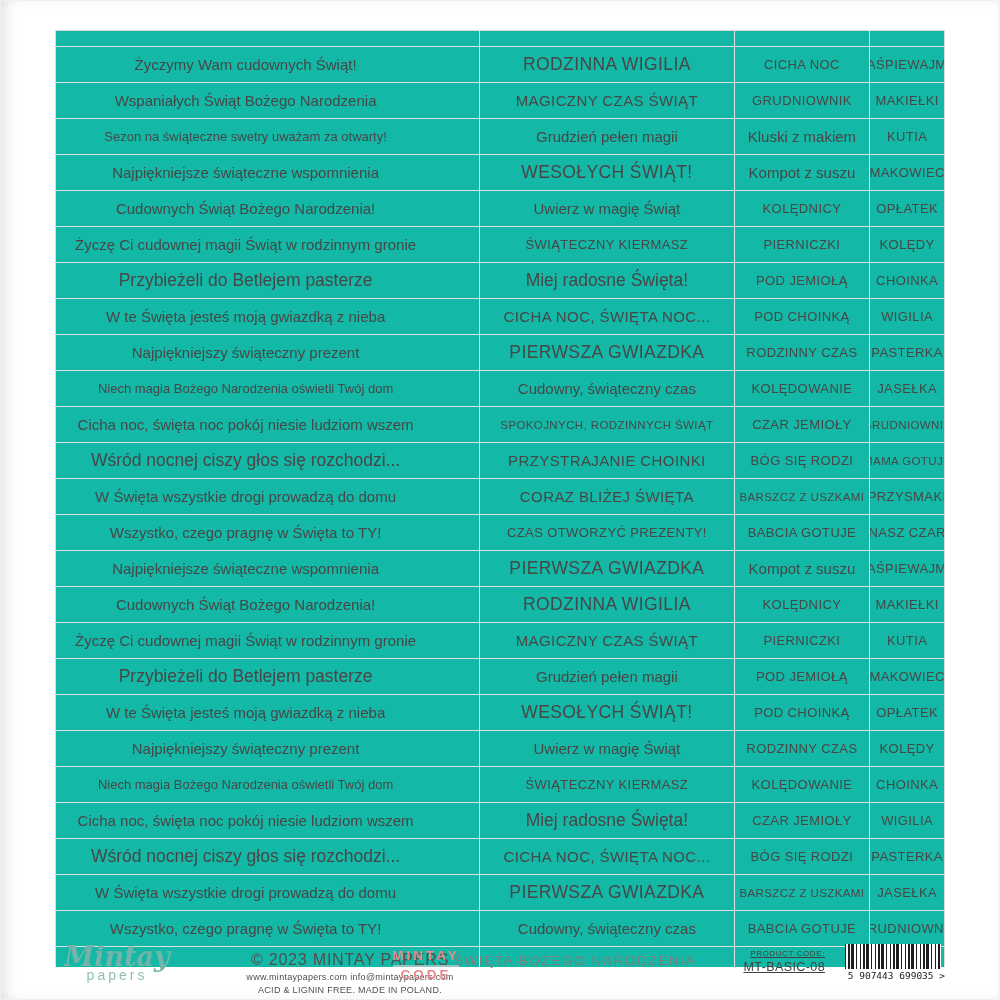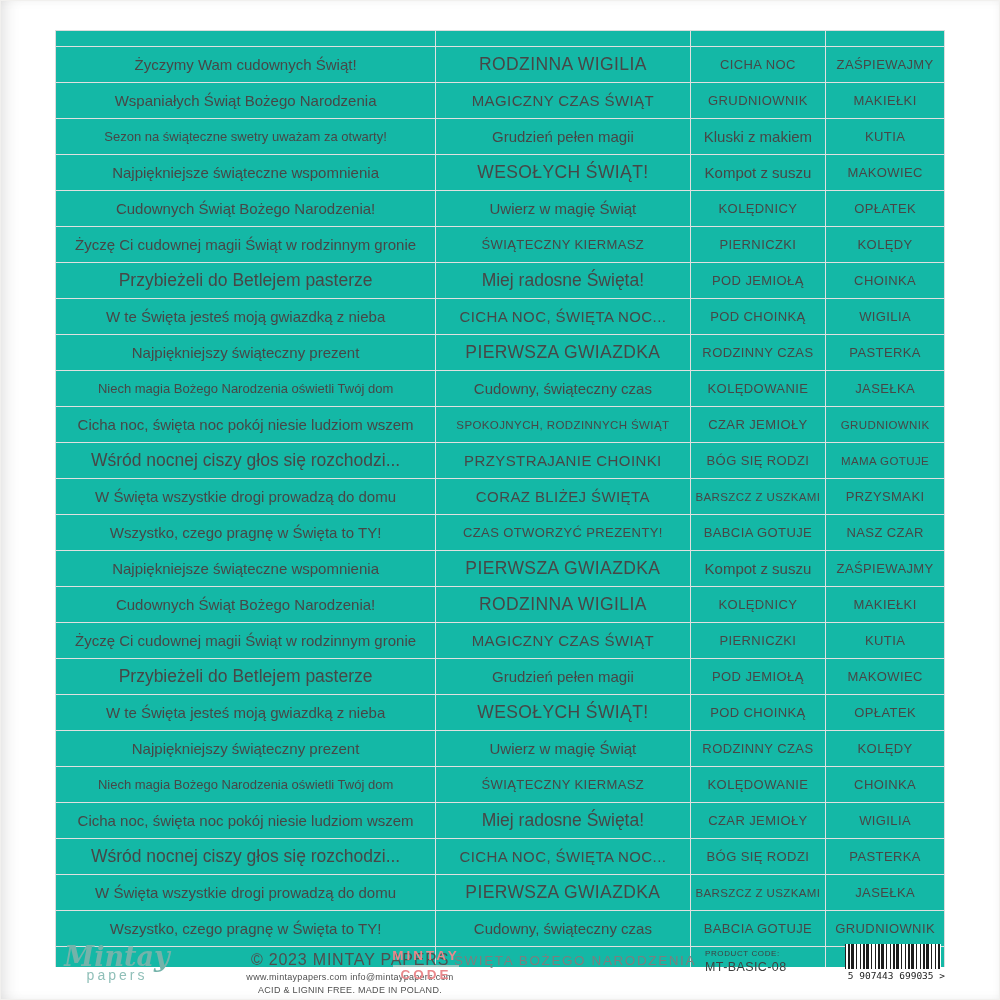--- a/index.html
+++ b/index.html
@@ -27,21 +27,21 @@
   .grid-row{display:flex;height:35px;border-bottom:1px solid #e0e0e0;}
   .grid-row.spacer-top{height:15px;}
   .grid-row.spacer-bottom{height:20px;border-bottom:none;}
   .cell{
     display:flex;align-items:center;justify-content:center;
     text-align:center;box-sizing:border-box;padding:0 6px;
     white-space:nowrap;overflow:hidden;color:#474747;
   }
   .cell + .cell{border-left:1px solid #e0e0e0;}
   .col0{width:42.70%;}
-  .col1{width:28.65%;}
+  .col1{width:28.65%;margin-left:44px;}
   .col2{width:15.28%;}
   .col3{flex:1;}
   .sz-xs{font-size:11.5px;}
   .sz-s{font-size:13px;}
   .sz-m{font-size:15px;}
   .sz-l{font-size:17.5px;}
   .caps{letter-spacing:0.4px;}
   
   .footer{
     position:absolute;left:55px;right:55px;top:941px;height:50px;
@@ -63,21 +63,21 @@
     position:absolute;left:332px;top:8px;width:78px;text-align:center;
     color:#e9898c;font-size:13.5px;letter-spacing:3px;line-height:1.1;
     font-weight:bold;
   }
   .basic-logo .rule{height:2px;background:#8fc6bf;margin:1px 6px;}
   .collection-title{
     position:absolute;left:390px;top:12px;width:260px;text-align:center;
     font-size:13.5px;color:#7e7e7e;letter-spacing:1.6px;white-space:nowrap;
   }
   .product-code{
-    position:absolute;left:650px;top:8px;width:120px;text-align:left;color:#3f3f3f;
+    position:absolute;left:650px;top:8px;width:120px;text-align:right;color:#3f3f3f;text-decoration:underline;
   }
   .product-code .pc-label{font-size:8px;letter-spacing:0.6px;}
   .product-code .pc-value{font-size:12.5px;margin-top:2px;letter-spacing:0.4px;}
   .barcode{position:absolute;right:0px;top:3px;width:104px;text-align:right;}
   .barcode .bars{
     height:25px;margin:0 4px;
     background:repeating-linear-gradient(90deg,
       #1c1c1c 0 1px,#fff 1px 3px,#1c1c1c 3px 5px,#fff 5px 6px,
       #1c1c1c 6px 9px,#fff 9px 11px,#1c1c1c 11px 12px,#fff 12px 15px);
   }

